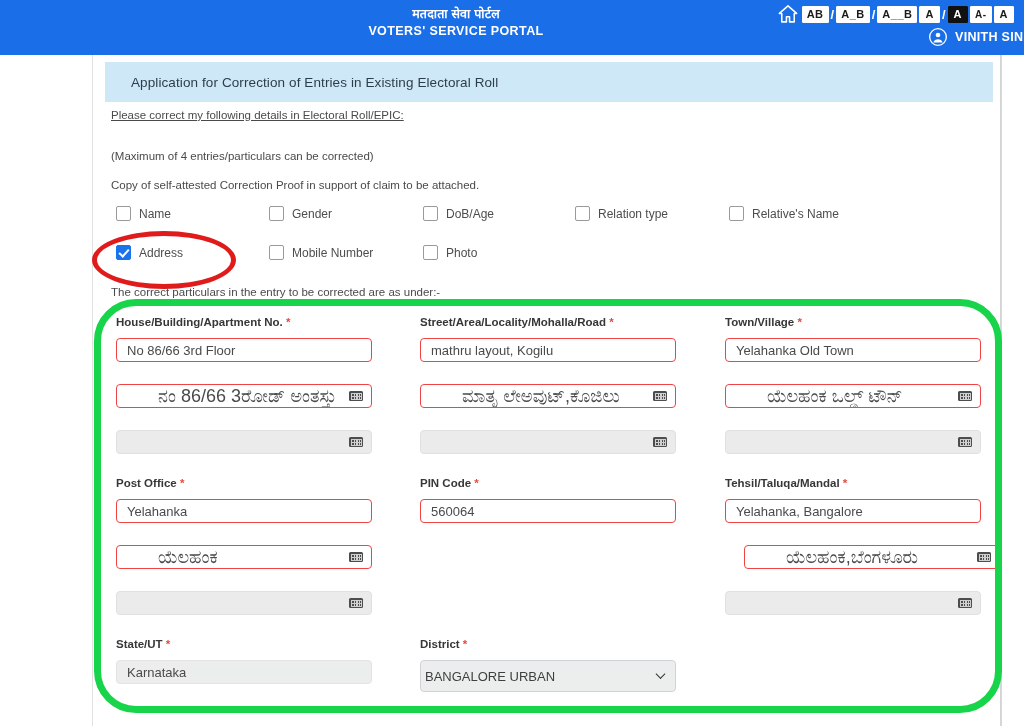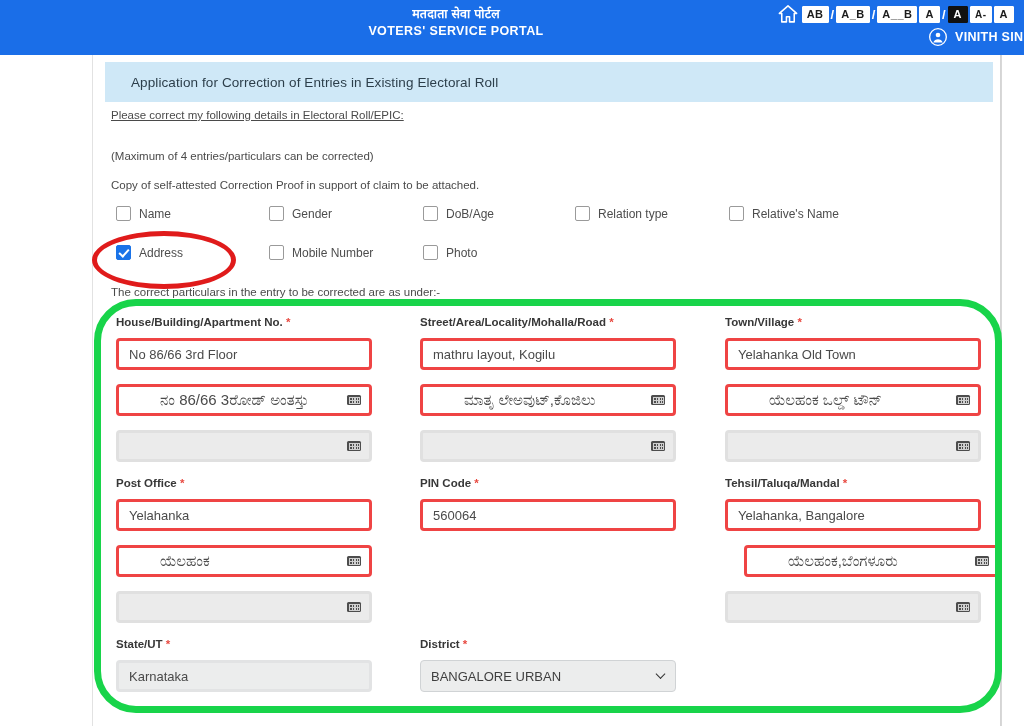--- a/index.html
+++ b/index.html
@@ -131,33 +131,33 @@
   
   .flabel {
     position: absolute;
     font-size: 11.5px; font-weight: bold; color: #373737;
     white-space: nowrap;
   }
   .flabel .req { color: #e8483f; font-weight: bold; }
 
   .finput {
     position: absolute;
-    height: 32px;
-    border: 3px solid #ef4444;
+    height: 24px;
+    border: 1px solid #ef4444;
     border-radius: 4px;
     background: #ffffff;
     display: flex; align-items: center;
     padding: 0 10px;
     font-size: 13px; color: #4a4a4a;
     overflow: hidden;
     white-space: nowrap;
   }
   .finput.translit {
     padding-right: 28px;
-    font-size: 15px;
+    font-size: 18px;
     padding-left: 41px;
   }
   .finput.grey { background: #ebebeb; border-color: #e0e0e0; }
   .finput.disabled { background: #eceded; border-color: #e2e3e4; }
   .kbd-icon {
     position: absolute; right: 8px; top: 50%;
     transform: translateY(-50%);
     width: 14px; height: 10px;
     background: #4d4d4d;
     border-radius: 1.5px;
@@ -170,21 +170,21 @@
       repeating-linear-gradient(to right, #cfcfcf 0 1.4px, transparent 1.4px 2.6px),
       repeating-linear-gradient(to bottom, #cfcfcf 0 1.4px, transparent 1.4px 3px);
   }
   .fselect {
     position: absolute;
     height: 32px;
     border: 1px solid #d0d3d5;
     border-radius: 4px;
     background: #eceded;
     display: flex; align-items: center;
-    padding: 0 10px;
+    padding: 0 4px;
     font-size: 13px; color: #3f3f3f;
   }
   .caret {
     position: absolute; right: 11px; top: 50%;
     margin-top: -2px;
     width: 7px; height: 7px;
     border: solid #333;
     border-width: 0 1.6px 1.6px 0;
     transform: translateY(-50%) rotate(45deg);
   }

